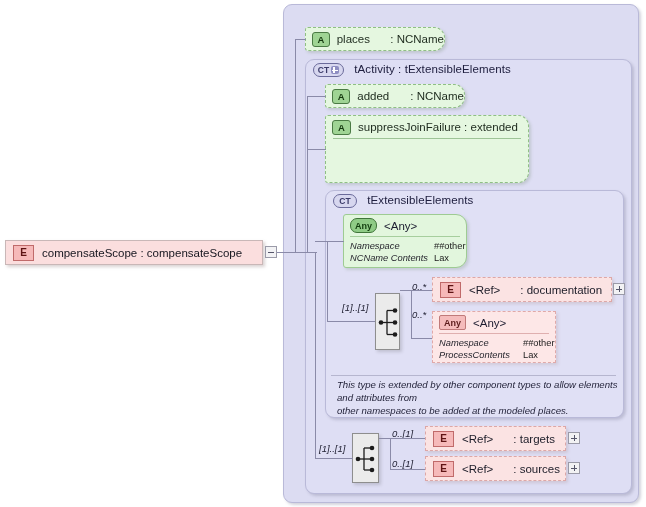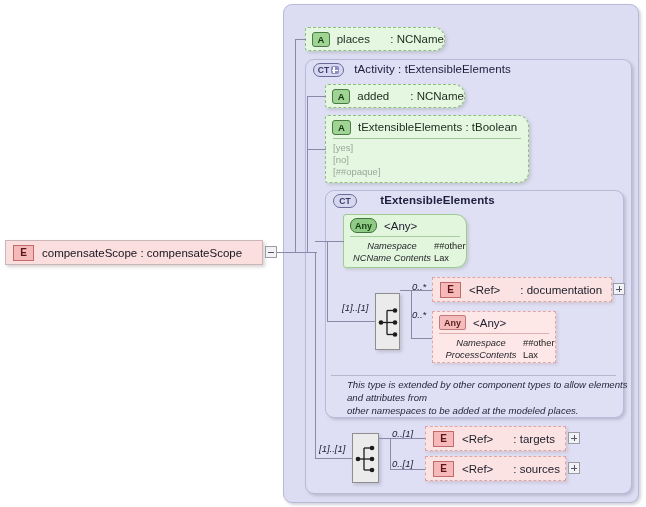--- a/index.html
+++ b/index.html
@@ -102,21 +102,21 @@
   .badge-any{
     width:27px;height:15px;border-radius:7px;
     display:inline-flex;align-items:center;justify-content:center;
     font-size:9px;font-weight:bold;margin-right:7px;box-sizing:border-box;
   }
   .anybox.green .badge-any{background:#8fcb86;border:1px solid #3f7439;color:#123d0e;}
   .anybox.pink .badge-any{background:#f5bcbc;border:1px solid #c07a7a;color:#5c1b1b;border-radius:2px;}
   .any-rows{margin:0 6px;padding-top:3px;font-size:9.3px;}
   .anybox.green .any-rows{border-top:1px solid #a6ce9d;}
   .anybox.pink .any-rows{border-top:1px solid #dfafaf;}
-  .any-rows .r{display:flex;line-height:1.3;text-align:center;}
+  .any-rows .r{display:flex;line-height:1.3;}
   .any-rows .k{font-style:italic;color:#26262e;width:84px;flex:none;}
   .any-rows .v{color:#1c1c1c;}
 
   
   .refbox{
     position:absolute;box-sizing:border-box;
     background:#fbe3e3;
     border:1px dashed #dda7a7;
     box-shadow:2px 2px 3px rgba(170,140,140,.28);
     display:flex;align-items:center;
@@ -210,36 +210,31 @@
       <span class="badge-a">A</span>
       <span>added</span>
       <span style="display:inline-block;width:22px;"></span>
       <span>: NCName</span>
     </div>
   </div>
 
   <div class="attr" style="left:325px;top:115px;width:204px;height:68px;border-radius:3px 11px 11px 3px;">
     <div class="attr-head">
       <span class="badge-a">A</span>
-      <span>tExtensibleElements : tBoolean</span>
+      <span>suppressJoinFailure : extended</span>
     </div>
     <div class="attr-rows">
-      <span class="v">
-        <div>[yes]</div>
-        <div>[no]</div>
-        <div>[##opaque]</div>
-      </span>
     </div>
   </div>
 
   <div class="panel p3" style="left:325px;top:190px;width:299px;height:228px;"></div>
 
   <div class="panel-title" style="left:333px;top:194px;">
     <span class="badge-ct">CT</span>
-    <span style="margin-left:20px;font-weight:bold;">tExtensibleElements</span>
+    <span style="margin-left:7px;">tExtensibleElements</span>
   </div>
 
   <div class="anybox green" style="left:343px;top:214px;width:124px;height:54px;border-radius:3px 11px 11px 3px;">
     <div class="any-head">
       <span class="badge-any">Any</span>
       <span>&lt;Any&gt;</span>
     </div>
     <div class="any-rows">
       <div class="r">
           <span class="k">Namespace</span>
@@ -286,21 +281,21 @@
           <span class="v">##other</span>
         </div>
       <div class="r">
           <span class="k">ProcessContents</span>
           <span class="v">Lax</span>
         </div>
     </div>
   </div>
 
   <div class="annot-rule" style="left:331px;top:375px;width:285px;"></div>
-  <div class="annot" style="left:347px;top:379px;width:290px;">This type is extended by other component types to allow elements and attributes from
+  <div class="annot" style="left:337px;top:379px;width:290px;">This type is extended by other component types to allow elements and attributes from
 other namespaces to be added at the modeled places.</div>
 
   <div class="compositor" style="left:352px;top:433px;width:27px;height:50px;">
     <svg width="27" height="50" viewBox="0 0 27 50">
       <circle cx="5" cy="25" r="2.3" fill="#1b1b1b"></circle>
       <line x1="7" y1="25" x2="11" y2="25" stroke="#1b1b1b" stroke-width="1.3"></line>
       <line x1="11" y1="14" x2="11" y2="36" stroke="#1b1b1b" stroke-width="1.3"></line>
       <line x1="11" y1="14" x2="17" y2="14" stroke="#1b1b1b" stroke-width="1.3"></line>
       <line x1="11" y1="25" x2="17" y2="25" stroke="#1b1b1b" stroke-width="1.3"></line>
       <line x1="11" y1="36" x2="17" y2="36" stroke="#1b1b1b" stroke-width="1.3"></line>

